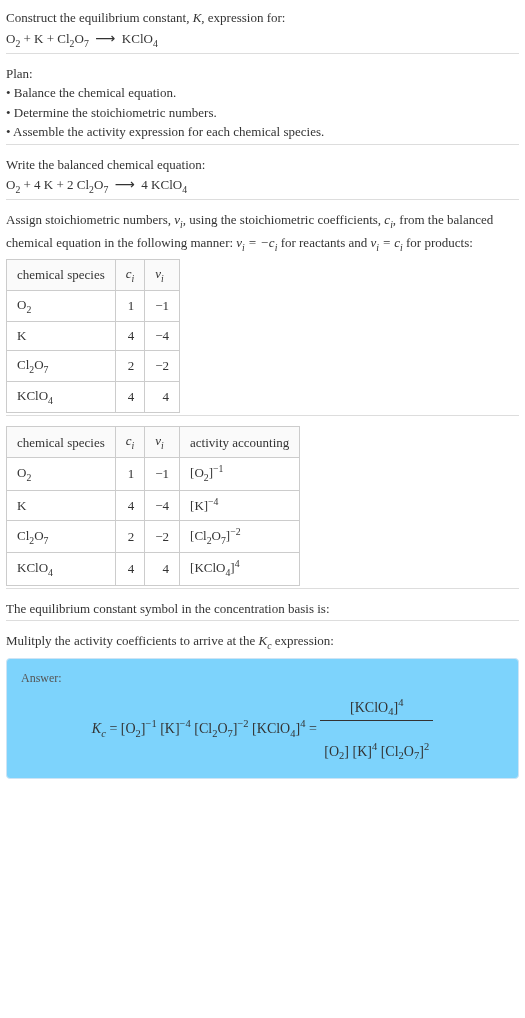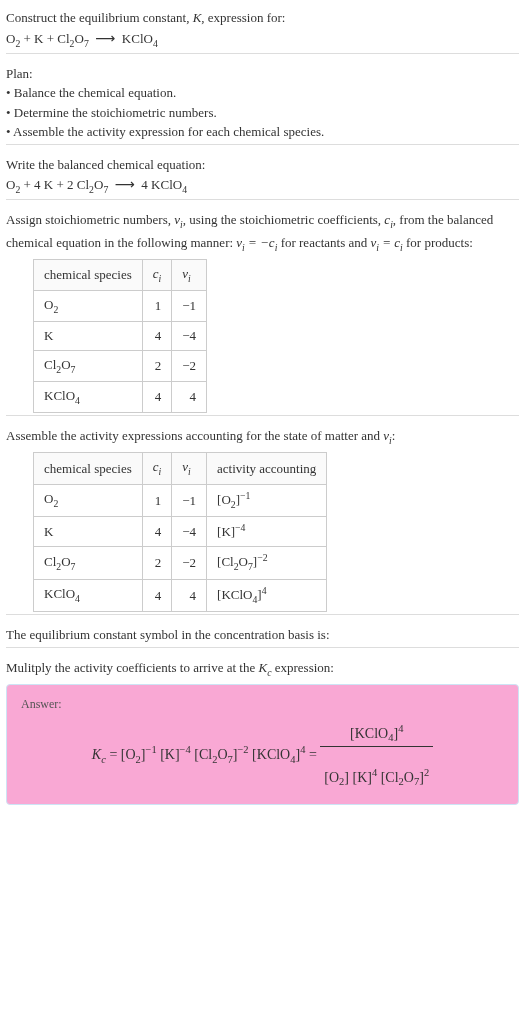--- a/index.html
+++ b/index.html
@@ -34,36 +34,35 @@
     sup {
       font-size: 0.75em;
       vertical-align: super;
     }
     .italic {
       font-style: italic;
     }
     table {
       border-collapse: collapse;
       margin-top: 4px;
-      margin-left: 27px;
     }
     td, th {
       border: 1px solid #ccc;
       padding: 4px 10px;
       text-align: left;
       font-weight: normal;
     }
     th {
       background: #fafafa;
     }
     td.num {
       text-align: right;
     }
     .answer-box {
-      background: #f9a8d4;
+      background: #7dd3fc;
       border: 1px solid #cde4f5;
       border-radius: 4px;
       padding: 10px 14px 14px 14px;
       margin-top: 4px;
     }
     .answer-label {
       font-size: 12px;
       color: #555;
       margin-bottom: 8px;
     }
@@ -145,23 +144,20 @@
     <tr>
       <td>KClO<sub>4</sub></td>
       <td class="num">4</td>
       <td class="num">4</td>
     </tr>
   </tbody>
     </table>
 </div>
 
 <div class="section">
-  <div>
-    <span>Assemble the activity expressions accounting for the state of matter and </span><span class="italic">ν<sub>i</sub></span><span>:</span>
-  </div>
   <table>
     <tbody>
         <tr>
       <th>chemical species</th>
       <th><span class="italic">c<sub>i</sub></span></th>
       <th><span class="italic">ν<sub>i</sub></span></th>
       <th>activity accounting</th>
     </tr>
     <tr>
       <td>O<sub>2</sub></td>

